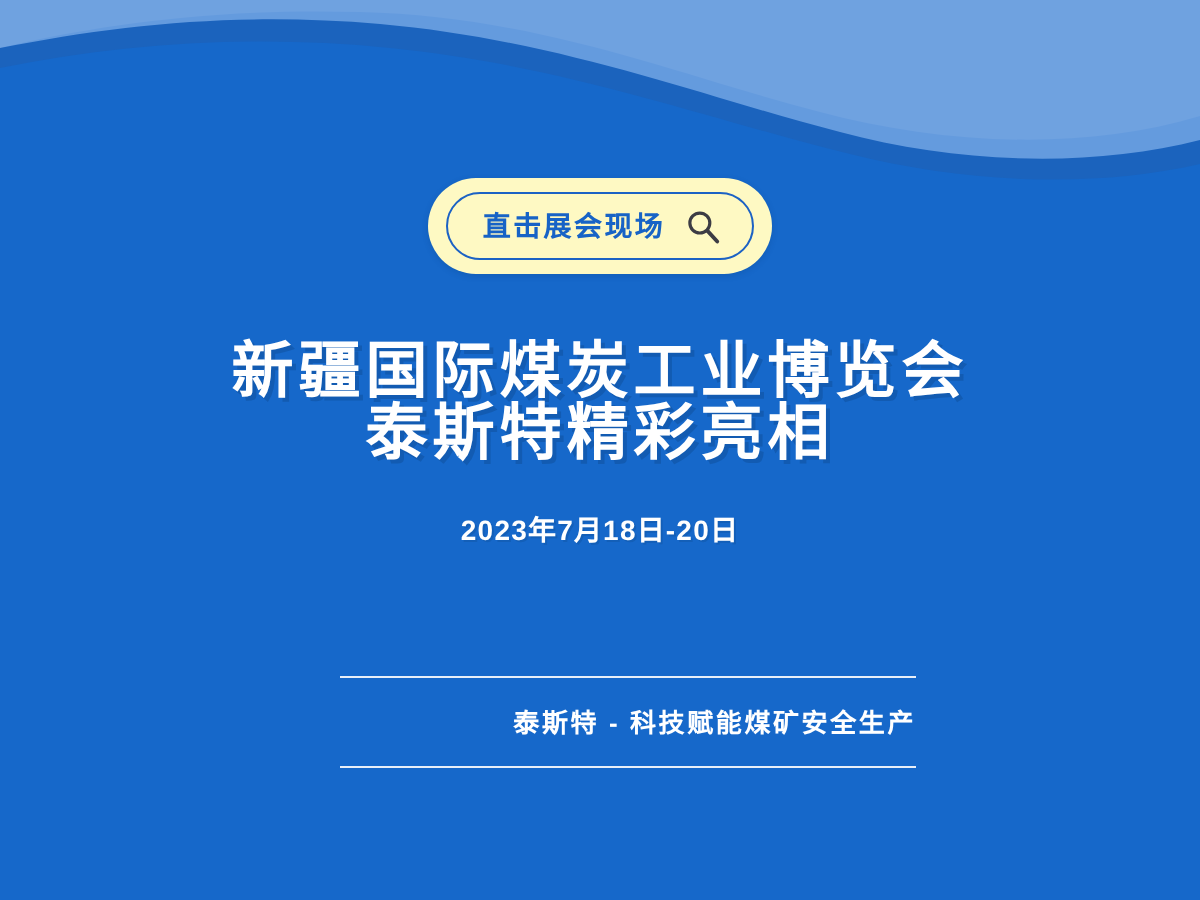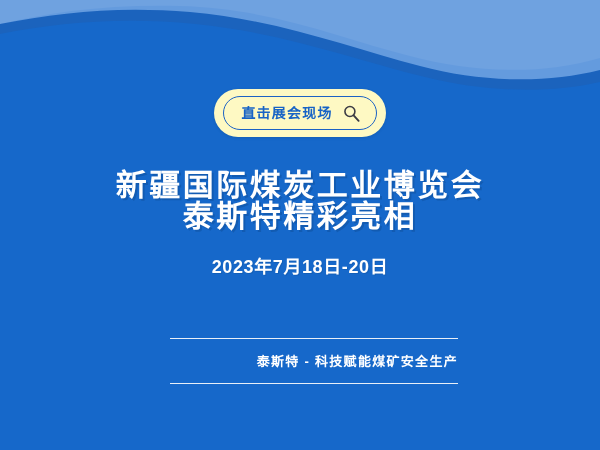--- a/index.html
+++ b/index.html
@@ -87,21 +87,21 @@
     text-shadow: 2px 2px 0 rgba(10, 62, 123, 0.30);
     white-space: nowrap;
   }
   .title-line.line1 {
     margin-bottom: 26px;
   }
   .date-line {
     margin-top: 24px;
     color: #ffffff;
     font-weight: 700;
-    font-size: 18px;
+    font-size: 14px;
     letter-spacing: 0.6px;
     line-height: 1;
     text-shadow: 1px 1px 0 rgba(10, 62, 123, 0.22);
     white-space: nowrap;
   }
 
   
   .slogan-block {
     position: absolute;
     top: 338px;

